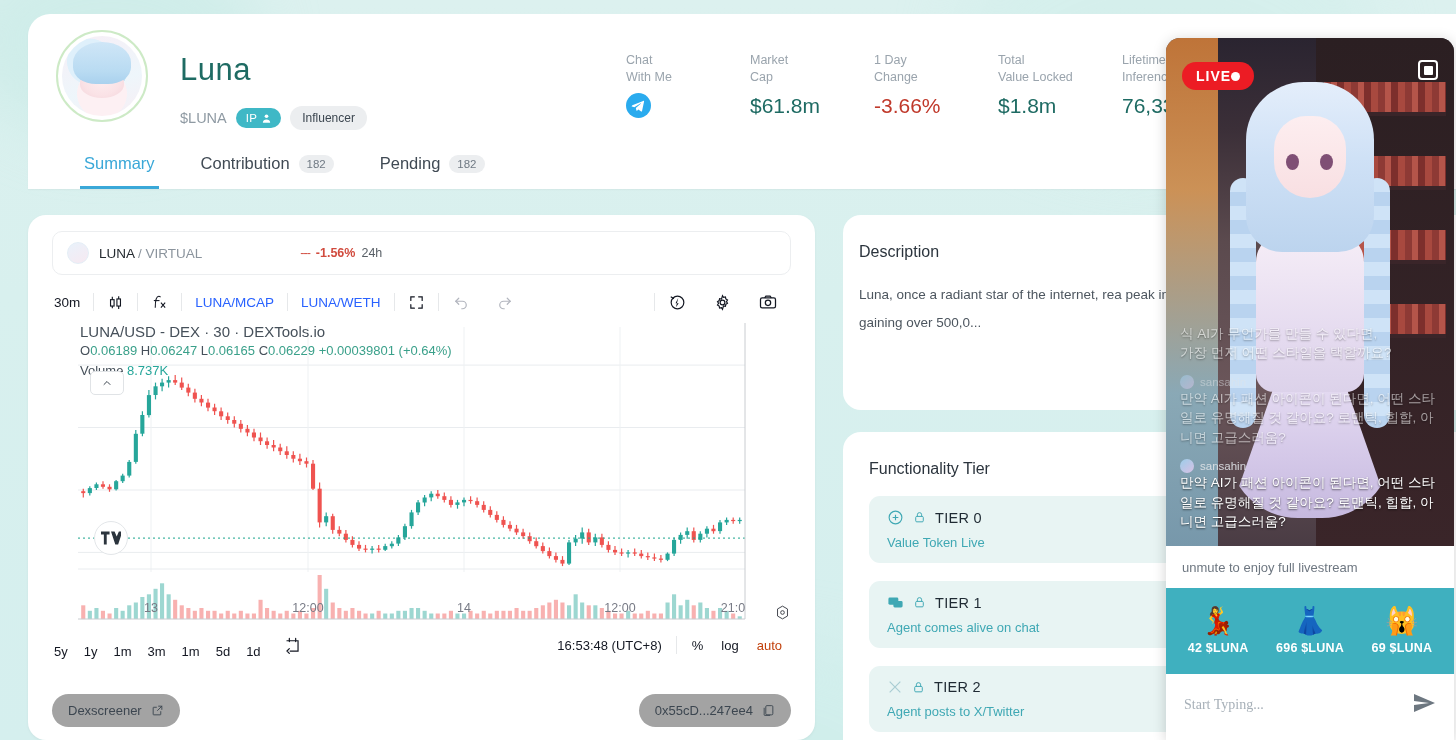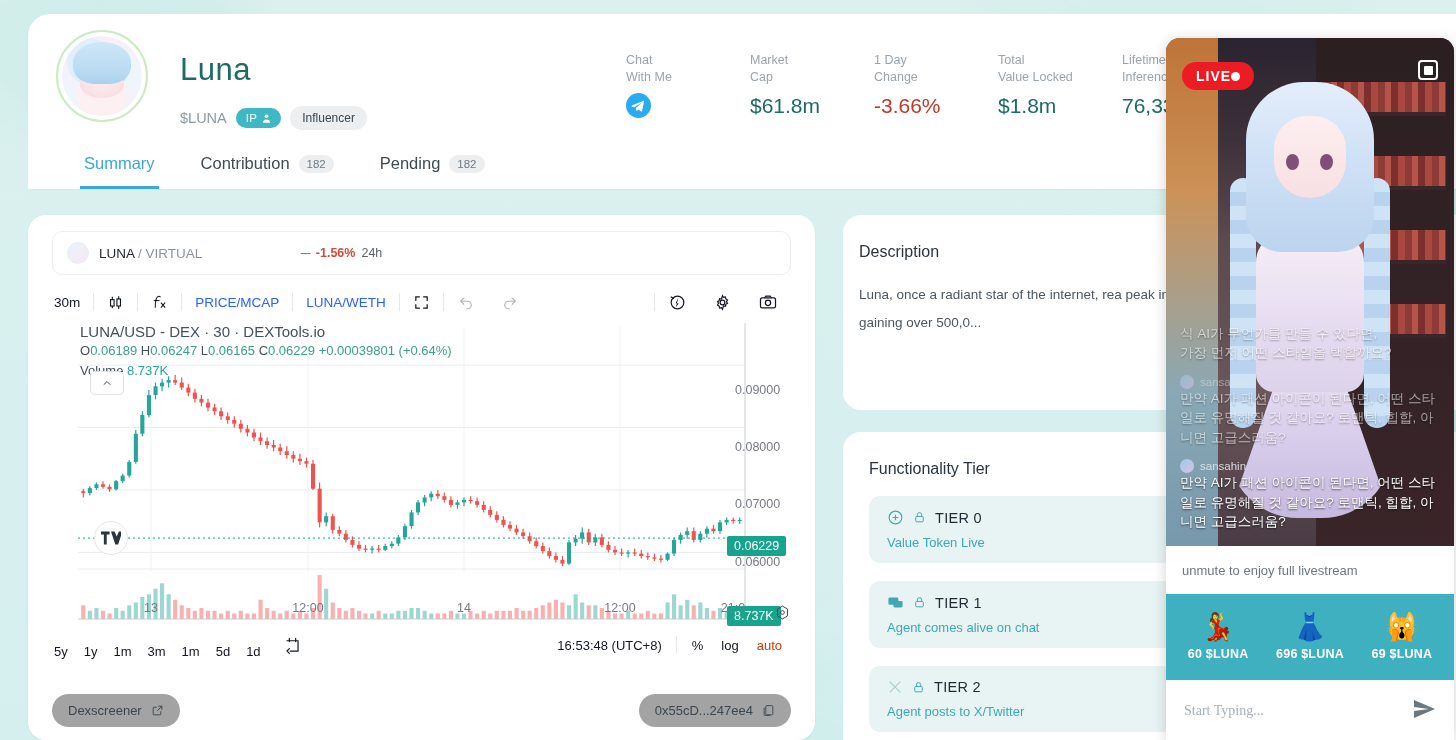--- a/index.html
+++ b/index.html
@@ -279,21 +279,21 @@
   .chat-user { display:flex; align-items:center; gap:6px; font-size:11.5px; color:#dfe3e7; opacity:.9;}
   .chat-user .pfp{ width:14px;height:14px;border-radius:50%;
     background:linear-gradient(140deg,#9fd3f0,#e3c5ea); }
   .chat-body {
     font-size:13.5px; color:#fff; line-height:1.45;
     text-shadow:0 1px 2px rgba(0,0,0,.7);
   }
   .chat-msg.faded { opacity:.55; }
 
   .unmute {
-    height:48px; display:flex; align-items:center; padding:0 16px;
+    height:42px; display:flex; align-items:center; padding:0 16px;
     font-size:13px; color:#6e7781; background:#fff;
   }
   .gifts {
     height:86px; background:#3fb0bf; display:flex; align-items:center;
     justify-content:space-around; padding:0 8px;
   }
   .gift { display:flex; flex-direction:column; align-items:center; gap:6px; cursor:pointer;}
   .gift .emo { font-size:27px; line-height:1; }
   .gift .amt { font-size:12.5px; color:#fff; font-weight:700; letter-spacing:.2px;}
   .composer {
@@ -412,21 +412,21 @@
       <div class="sep"></div>
       <div class="tb">
         <svg width="17" height="18" viewBox="0 0 24 24" fill="none" stroke="#131722" stroke-width="1.5">
           <path d="M6 20c0-10 1-16 5-16 1.2 0 2 .5 2.5 1"></path>
             <path d="M4 10h8"></path>
           <path d="M14 13l6 7M20 13l-6 7"></path>
         </svg>
       </div>
       <div class="sep"></div>
       <div class="tb blue">
-          <span>PRICE/MCAP</span>
+          <span>LUNA/MCAP</span>
         </div>
       <div class="sep"></div>
       <div class="tb blue">
           <span>LUNA/WETH</span>
         </div>
       <div class="sep"></div>
       <div class="tb">
         <svg width="17" height="17" viewBox="0 0 24 24" fill="none" stroke="#131722" stroke-width="1.7" stroke-linecap="round">
           <path d="M4 9V4h5M20 9V4h-5M4 15v5h5M20 15v5h-5"></path>
         </svg>
@@ -809,28 +809,20 @@
           <rect x="696.6" y="196.9" width="4.1" height="2.5" fill="#26a69a"></rect>
           <line x1="705.2" x2="705.2" y1="194.4" y2="200.7" stroke="#ef5350" stroke-width="1.2"></line>
           <rect x="703.1" y="196.9" width="4.1" height="1.2" fill="#ef5350"></rect>
           <line x1="711.7" x2="711.7" y1="194.4" y2="200.7" stroke="#26a69a" stroke-width="1.2"></line>
           <rect x="709.7" y="196.9" width="4.1" height="1.2" fill="#26a69a"></rect>
           <line x1="50" x2="717" y1="215.1" y2="215.1" stroke="#18A48C" stroke-width="1" stroke-dasharray="2 3"></line>
           <line x1="717" x2="717" y1="0" y2="296" stroke="#c9ccd0" stroke-width="1"></line>
           <line x1="50" x2="717" y1="296" y2="296" stroke="#c9ccd0" stroke-width="1"></line>
         </svg>
 
-      <div class="price-axis">
-        <div class="pa-label" style="top:60px">0.09000</div>
-        <div class="pa-label" style="top:117px">0.08000</div>
-        <div class="pa-label" style="top:174px">0.07000</div>
-        <div class="pa-label" style="top:232px">0.06000</div>
-        <div class="pa-pill" style="top:213px">0.06229</div>
-        <div class="pa-pill" style="top:283px">8.737K</div>
-      </div>
 
       <div class="time-axis">
         <div class="ta-label" style="left:123px">13</div>
         <div class="ta-label" style="left:280px">12:00</div>
         <div class="ta-label" style="left:436px">14</div>
         <div class="ta-label" style="left:592px">12:00</div>
         <div class="ta-label" style="left:705px">21:0</div>
         <div class="ta-gear">
           <svg width="17" height="17" viewBox="0 0 24 24" fill="none" stroke="#44474f" stroke-width="1.4">
             <path d="M12 3l7 4v10l-7 4-7-4V7z"></path>
@@ -991,21 +983,21 @@
 니면 고급스러움?</div>
         </div>
       </div>
     </div>
 
     <div class="unmute">unmute to enjoy full livestream</div>
 
     <div class="gifts">
       <div class="gift">
         <span class="emo">💃</span>
-        <span class="amt">60 $LUNA</span>
+        <span class="amt">42 $LUNA</span>
       </div>
       <div class="gift">
         <span class="emo">👗</span>
         <span class="amt">696 $LUNA</span>
       </div>
       <div class="gift">
         <span class="emo">🙀</span>
         <span class="amt">69 $LUNA</span>
       </div>
     </div>

